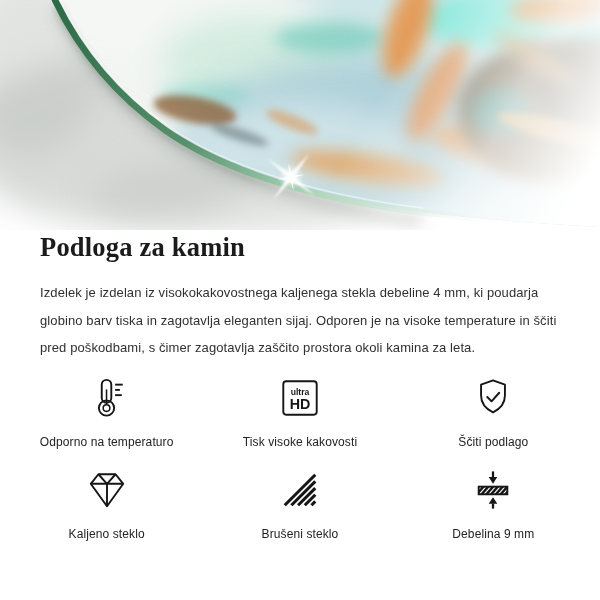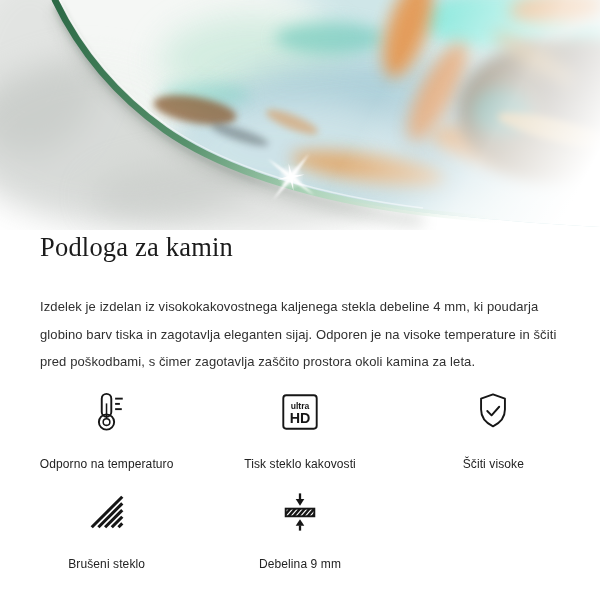--- a/index.html
+++ b/index.html
@@ -1,29 +1,29 @@
 <!DOCTYPE html>
 <html><head>
 <meta charset="utf-8">
 <style>
   html,body{margin:0;padding:0;background:#ffffff;}
   body{width:600px;height:600px;position:relative;overflow:hidden;
        font-family:"Liberation Sans",sans-serif;color:#1a1a1a;}
   .hero{position:absolute;top:0;left:0;width:600px;height:230px;}
   .content{position:absolute;top:226px;left:40px;right:36px;}
-  .title{margin:4px 0 0;font-family:"Liberation Serif",serif;font-weight:400;
+  .title{margin:4px 0 0;font-family:"Liberation Serif",serif;font-weight:700;
          font-size:26.5px;line-height:35px;color:#1b1b1b;letter-spacing:.2px;}
   .title span{display:block;}
-  .desc{margin:28px 0 0;font-size:13px;line-height:27.5px;color:#303030;
+  .desc{margin:14px 0 0;font-size:13px;line-height:27.5px;color:#303030;
         letter-spacing:.1px;max-width:532px;}
   .features{margin:13px -26px 0 -30px;display:grid;
             grid-template-columns:1fr 1fr 1fr;row-gap:18px;}
   .feature{display:flex;flex-direction:column;align-items:center;text-align:center;}
   .iconbox{height:44px;display:flex;align-items:flex-end;justify-content:flex-end;}
-  .flabel{margin-top:24px;font-size:12px;color:#232323;letter-spacing:.1px;white-space:nowrap;}
+  .flabel{margin-top:16px;font-size:12px;color:#232323;letter-spacing:.1px;white-space:nowrap;}
   .ic{stroke:#161616;fill:none;stroke-width:2;}
 </style>
 </head>
 <body>
 
 <div class="hero">
 <svg viewBox="0 0 600 230" width="600" height="230" aria-hidden="true">
   <defs>
     <clipPath id="glassClip">
       <path d="M55,0 C78,48 112,92 165,130 C225,172 320,200 420,212 C480,219 545,224 600,227 L600,0 Z"></path>
@@ -139,35 +139,48 @@
     </div>
 
     <div class="feature">
       <div class="iconbox">
         <svg viewBox="0 0 44 44" width="42" height="42">
           <rect x="4.5" y="4.5" width="35" height="35" rx="3" class="ic" stroke-width="2.6"></rect>
           <text x="22" y="18.5" text-anchor="middle" font-size="9" font-weight="600" fill="#161616">ultra</text>
           <text x="22" y="33.5" text-anchor="middle" font-size="15" font-weight="700" fill="#161616">HD</text>
         </svg>
       </div>
-      <div class="flabel">Tisk steklo kakovosti</div>
+      <div class="flabel">Tisk visoke kakovosti</div>
     </div>
 
     <div class="feature">
       <div class="iconbox">
         <svg viewBox="0 0 44 44" width="42" height="42">
           <g class="ic" stroke-linejoin="round" stroke-linecap="round">
             <path d="M22,3.5 L34.5,8 V19.5 C34.5,28.5 29,33.8 22,37 C15,33.8 9.5,28.5 9.5,19.5 V8 Z"></path>
             <path d="M16,21 L20.5,25.5 L28.5,16.5"></path>
           </g>
         </svg>
       </div>
-      <div class="flabel">Ščiti visoke</div>
-    </div>
-
+      <div class="flabel">Ščiti podlago</div>
+    </div>
+
+    <div class="feature">
+      <div class="iconbox">
+        <svg viewBox="0 0 44 44" width="42" height="42">
+          <g class="ic" stroke-width="1.9" stroke-linejoin="round">
+            <path d="M5,15.5 L13,5.5 H31 L39,15.5 L22,39 Z"></path>
+            <path d="M5,15.5 H39"></path>
+            <path d="M13,5.5 L22,15.5 L31,5.5"></path>
+            <path d="M22,15.5 L22,39"></path>
+          </g>
+        </svg>
+      </div>
+      <div class="flabel">Kaljeno steklo</div>
+    </div>
 
     <div class="feature">
       <div class="iconbox">
         <svg viewBox="0 0 44 44" width="42" height="42">
           <g stroke="#161616" stroke-width="3.2" stroke-linecap="butt">
             <line x1="6" y1="38" x2="38" y2="6"></line>
             <line x1="13" y1="38" x2="38" y2="13"></line>
             <line x1="20" y1="38" x2="38" y2="20"></line>
             <line x1="27" y1="38" x2="38" y2="27"></line>
             <line x1="34" y1="38" x2="38" y2="34"></line>

